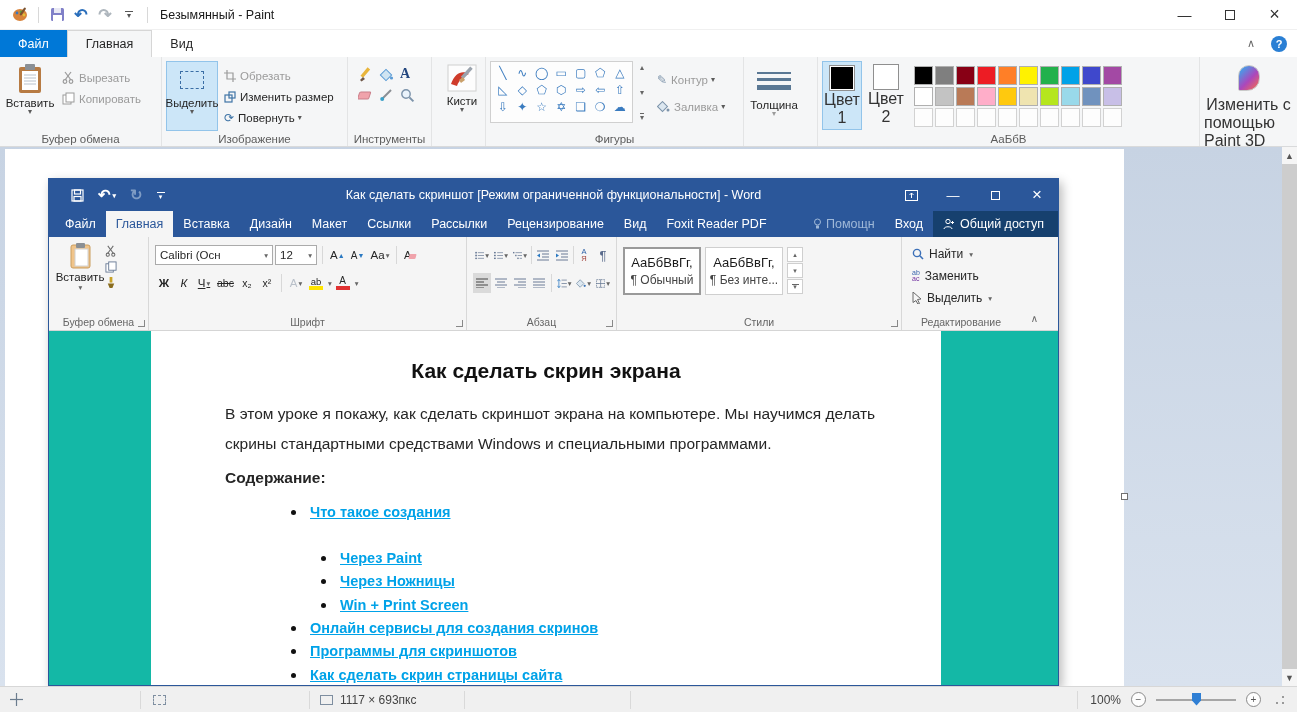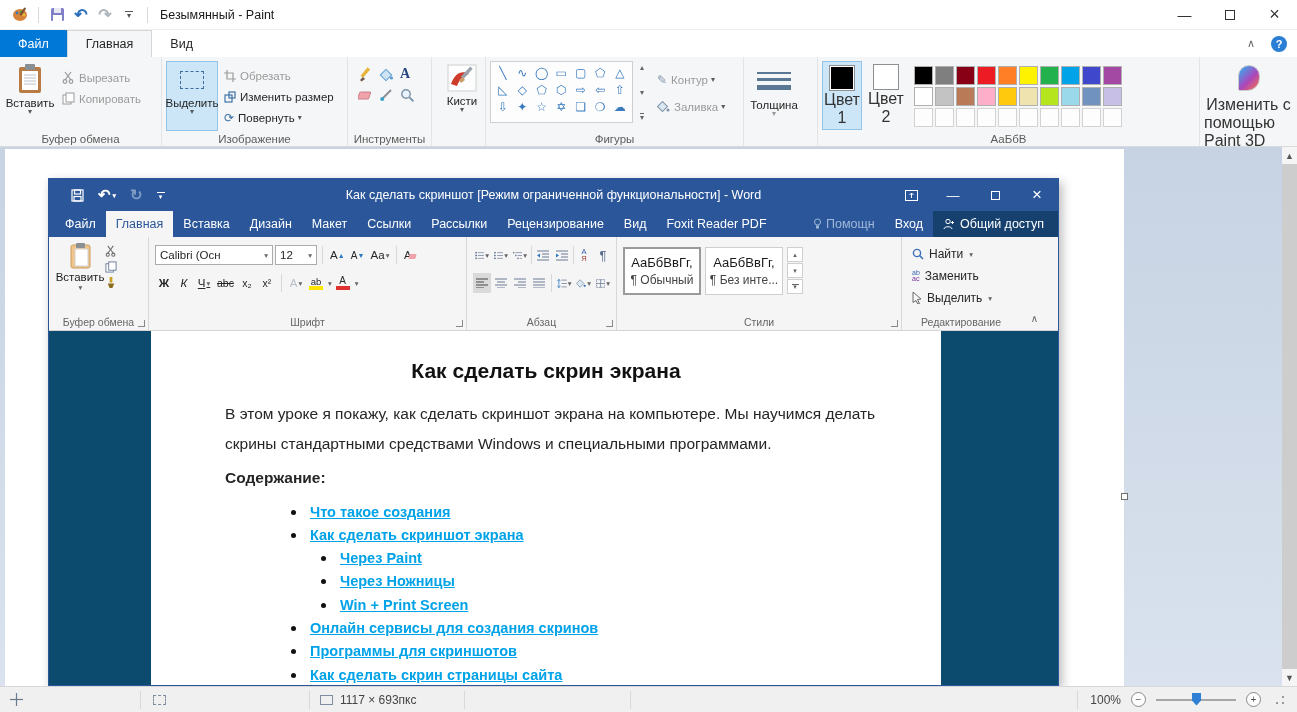--- a/index.html
+++ b/index.html
@@ -64,21 +64,21 @@
   .wbtn{min-width:18px;height:20px;display:flex;align-items:center;justify-content:center;font-size:11.5px;color:#262626;padding:0 2px;}
   .ddw{font-size:7.5px;color:#666;margin-left:1px;}
   .box{background:#fff;border:1px solid #ababab;height:20px;display:flex;align-items:center;font-size:11.5px;color:#262626;padding:0 4px;justify-content:space-between;}
   .vline{width:1px;height:18px;background:#d8d8d8;margin:0 3px;}
   .stylecard{width:78px;height:48px;background:#fff;border:1px solid #cfcfcf;display:flex;flex-direction:column;align-items:center;justify-content:center;margin-right:4px;}
   .stylecard.sel{border:2px solid #9a9a9a;}
   .stylecard .prev{font-size:13px;color:#1a1a1a;line-height:15px;}
   .stylecard .nm{font-size:12px;color:#444;margin-top:3px;}
   .erow{display:flex;align-items:center;height:22px;gap:5px;font-size:12px;color:#262626;}
   
-  .w-doc{position:absolute;left:0;top:152px;right:0;bottom:0;background:#0c4a6e;overflow:hidden;}
+  .w-doc{position:absolute;left:0;top:152px;right:0;bottom:0;background:#14b8a6;overflow:hidden;}
   .page{position:absolute;left:102px;top:0;width:790px;height:100%;background:#fff;}
   .dhead{position:absolute;top:28px;left:0;right:0;text-align:center;font-size:21px;font-weight:bold;color:#111;}
   .dline{position:absolute;left:74px;right:50px;font-size:15.5px;color:#262626;}
   .toc-row{position:absolute;height:22px;display:flex;align-items:center;}
   .bullet{width:5px;height:5px;border-radius:50%;background:#111;margin-right:14px;}
   .tlink{font-size:14.5px;font-weight:600;color:#00a2e8;text-decoration:underline;white-space:nowrap;}
   
   .status{left:0;top:686px;width:1297px;height:26px;background:#f0f0f0;border-top:1px solid #d7d7d7;display:flex;align-items:center;font-size:12px;color:#444;}
   .ssep{width:1px;height:18px;background:#d9d9d9;}
   .dashbox{width:13px;height:10px;border:1px dashed #7e8ea0;}
@@ -773,24 +773,20 @@
           <div class="page">
             <div class="dhead">Как сделать скрин экрана</div>
             <div class="dline" style="top:104px">скрины стандартными средствами Windows и специальными программами.</div>
             <div class="dline" style="top:74px">В этом уроке я покажу, как сделать скриншот экрана на компьютере. Мы научимся делать</div>
             <div class="dline" style="top:138px;font-weight:bold">Содержание:</div>
 
             <div class="toc-row" style="top:170px;left:140px">
               <span class="bullet"></span>
                 <a class="tlink">Что такое создания</a>
               </div>
-            <div class="toc-row" style="top:193px;left:140px">
-              <span class="bullet"></span>
-                <a class="tlink">Как сделать скриншот экрана</a>
-              </div>
             <div class="toc-row" style="top:216px;left:170px">
               <span class="bullet"></span>
                 <a class="tlink">Через Paint</a>
               </div>
             <div class="toc-row" style="top:239px;left:170px">
               <span class="bullet"></span>
                 <a class="tlink">Через Ножницы</a>
               </div>
             <div class="toc-row" style="top:263px;left:170px">
               <span class="bullet"></span>

